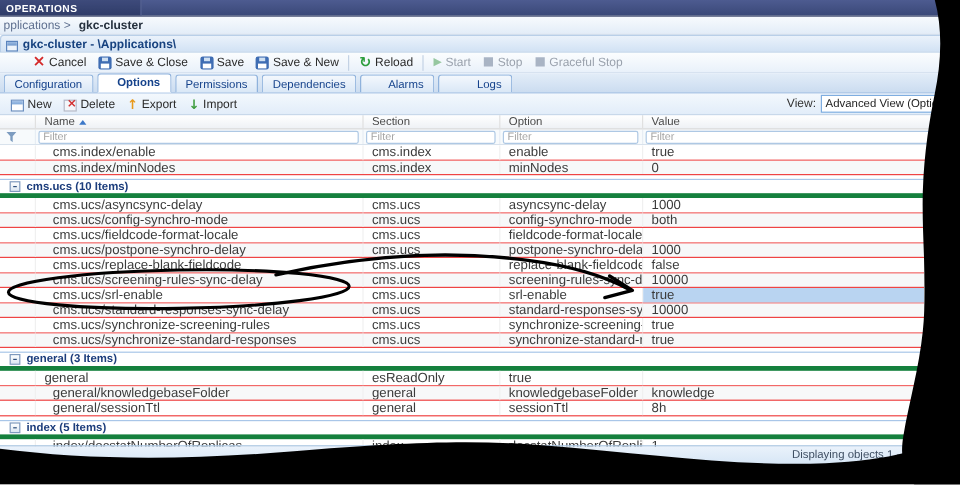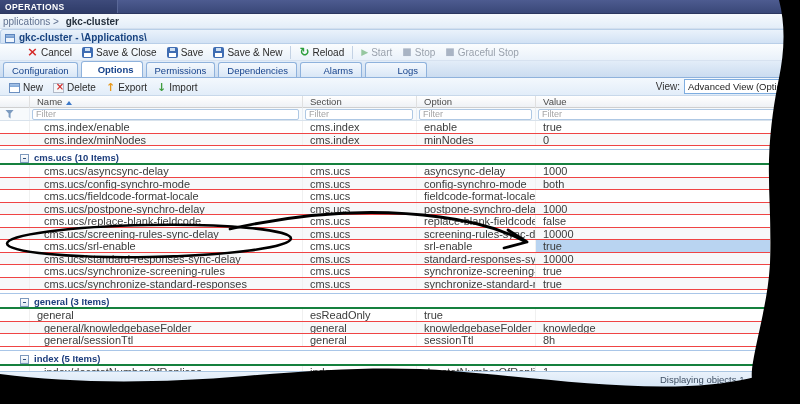--- a/index.html
+++ b/index.html
@@ -76,22 +76,22 @@
   .frow input::placeholder { color:#a5a5a5; }
   .funnel { width:9px; height:9px; background:#7d9cc0; clip-path:polygon(0 0,100% 0,62% 45%,62% 100%,40% 82%,40% 45%); margin-left:3px; }
 
   .tbody { height:252px; overflow:hidden; background:#fff; }
   .trow { height:12.5px; border-bottom:1px solid #ef4444; font-size:11px; color:#3b3b3b; }
   .trow.alt { background:#f7f8f9; }
   .trow .c { line-height:12px; white-space:nowrap; overflow:hidden; border-right:1px solid #f0f0f0; }
   .trow .c1 { padding-left:14px; }
   .trow .c2,.trow .c3,.trow .c4 { padding-left:7px; }
   .trow .c4.sel { background:#b9d4f1; }
-  .tgroup { height:16px; border-top:1px solid #a9c6e8; border-bottom:2px solid #15803d; background:#fff;
-    display:flex; align-items:flex-end; gap:5px; padding-left:20px; margin-top:3px; }
+  .tgroup { height:16px; border-top:1px solid #a9c6e8; border-bottom:4px solid #15803d; background:#fff;
+    display:flex; align-items:center; gap:5px; padding-left:8px; margin-top:3px; }
   .glabel { font-size:9.5px; font-weight:bold; color:#1c3d7c; }
   .collapse { width:9px; height:9px; border:1px solid #7e99bd; background:linear-gradient(#fff,#dbe6f2); position:relative; flex:0 0 auto; }
   .collapse::before { content:""; position:absolute; left:2px; right:2px; top:50%; height:1px; margin-top:-0.5px; background:#30507c; }
 
   
   .statusbar { position:absolute; left:0; right:0; top:371px; height:17px; background:linear-gradient(#eaf2fb,#d5e5f5);
     border-top:1px solid #aac6e2; font-size:9.5px; color:#3f4f63; text-align:right; line-height:16px; padding-right:26px; }
 
   
   .vthumb { position:absolute; left:770px; top:205px; width:12px; height:72px; background:#c6c6c6; border:1px solid #b2b2b2; border-radius:6px; }

